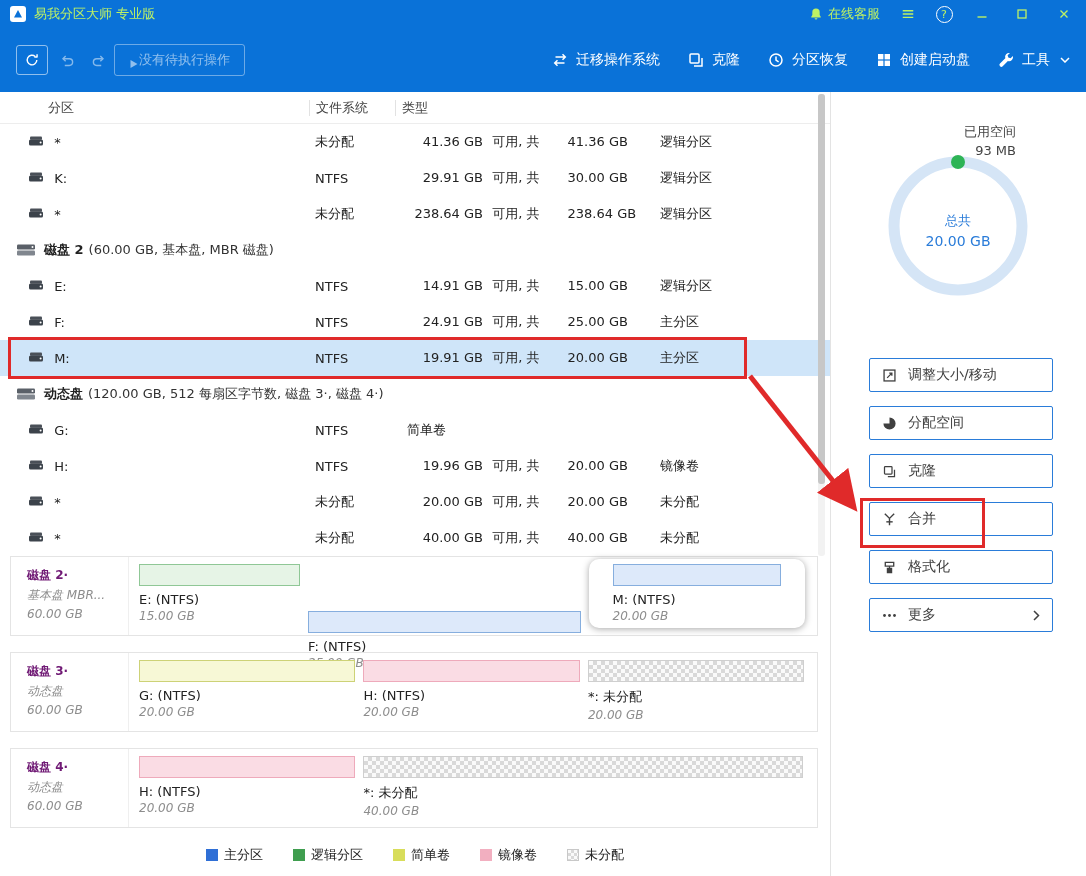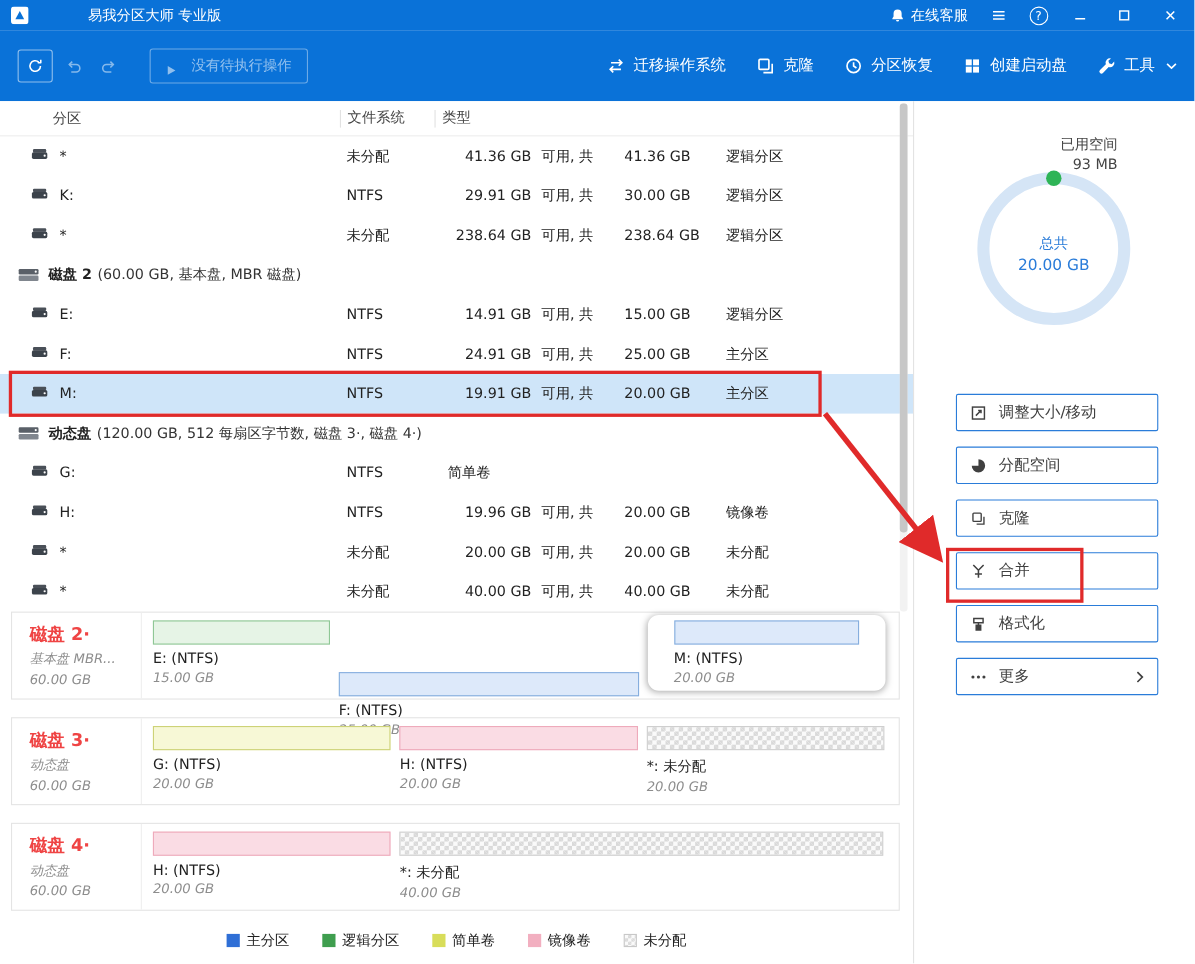--- a/index.html
+++ b/index.html
@@ -6,40 +6,40 @@
   html,body { width:1086px; height:876px; overflow:hidden; }
   body { position:relative; background:#fff; font-family:"DejaVu Sans","Liberation Sans",sans-serif; color:#222; }
 
   [data-icon] { display:inline-flex; }
   [data-icon] svg { width:100%; height:100%; display:block; }
   .i10{width:10px;height:10px}.i12{width:12px;height:12px}.i14{width:14px;height:14px}
   .i16{width:16px;height:16px}.i18{width:18px;height:18px}
 
   
   .titlebar { position:absolute; top:0; left:0; right:0; height:28px; background:#0a72d8;
-              display:flex; align-items:center; color:#ffffff; font-size:13px; padding-left:10px;gap:46px; }
+              display:flex; align-items:center; color:#bef264; font-size:13px; padding-left:10px; }
   .logo { width:16px; height:16px; margin-right:8px; }
   .tb-right { margin-left:auto; display:flex; align-items:center; height:100%;justify-content:space-between; }
   .online { display:flex; align-items:center; gap:5px; cursor:pointer; }
   .tb-iconbtn { width:36px; height:28px; display:flex; align-items:center; justify-content:center; cursor:pointer; }
   .tb-iconbtn.menu { margin-left:10px; }
   .help-badge { width:17px; height:17px; border:1px solid #fff; border-radius:50%; font-size:11px;
                 display:flex; align-items:center; justify-content:center; }
   .winctl { width:40px; height:28px; display:flex; align-items:center; justify-content:center; cursor:pointer; }
   .winctl.close { width:44px; }
 
   
   .toolbar { position:absolute; top:28px; left:0; right:0; height:64px; background:#0a72d8;
              display:flex; align-items:center; padding:0 16px; color:#fff; }
   .icon-btn { width:32px; height:30px; border:1px solid rgba(255,255,255,.55); border-radius:3px;
               display:flex; align-items:center; justify-content:center; cursor:pointer; }
   .ur-btn { width:26px; height:30px; display:flex; align-items:center; justify-content:center;
             opacity:.5; margin-left:6px; cursor:pointer; }
-  .pending-box { display:flex; align-items:flex-end; gap:13px; border:1px solid rgba(255,255,255,.4);
-                 border-radius:3px; padding:6px 14px; margin-left:24px; color:rgba(255,255,255,.55);
+  .pending-box { display:flex; align-items:flex-end; gap:0; border:1px solid rgba(255,255,255,.4);
+                 border-radius:3px; padding:6px 14px; margin-left:2px; color:rgba(255,255,255,.55);
                  font-size:13px; cursor:default; }
   .tb-actions { margin-left:auto; display:flex; align-items:center; gap:27px; font-size:14px; }
   .tb-action { display:flex; align-items:center; gap:7px; cursor:pointer; white-space:nowrap; }
   .tb-action .chev-d { width:10px; height:6px; margin-left:3px; }
 
   
   .main { position:absolute; top:92px; left:0; width:830px; bottom:0; background:#fff; }
   .sidebar { position:absolute; top:92px; left:830px; right:0; bottom:0; background:#fff; border-left:1px solid #e3e3e3; }
 
   .thead { display:flex; height:32px; align-items:center; font-size:13px; color:#444; border-bottom:1px solid #ededed; }
@@ -64,21 +64,21 @@
   .g-name { margin-left:8px; font-weight:bold; }
   .g-info { margin-left:5px; color:#333; }
 
   .vscroll { position:absolute; top:2px; left:818px; width:7px; height:462px; background:#f2f2f2; border-radius:3px; }
   .vscroll .thumb { position:absolute; top:0; left:0; width:7px; height:390px; background:#c7c7c7; border-radius:3px; }
 
   
   .diskmaps { position:absolute; top:464px; left:10px; width:808px; }
   .disk-card { display:flex; height:80px; border:1px solid #e4e4e4; background:#fff; margin-bottom:16px; }
   .disk-info { width:118px; border-right:1px solid #efefef; padding:10px 0 0 16px; }
-  .dname { font-weight:bold; font-size:16px; color:#ef4444; }
+  .dname { font-weight:bold; font-size:12px; color:#701a75; }
   .dkind, .dsize { font-style:italic; font-size:12px; color:#8d8d8d; margin-top:3px; white-space:nowrap; }
   .disk-segs { flex:1; display:flex; gap:8px; padding:7px 10px 0 10px; align-items:flex-start; }
   .seg { }
   .seg .bar { height:22px; border:1px solid transparent; }
   .slabel { font-size:13px; color:#222; margin-top:6px; white-space:nowrap; }
   .ssize { font-size:12px; color:#8d8d8d; font-style:italic; margin-top:2px; }
   .seg.selected { background:#fff; box-shadow:0 1px 7px rgba(0,0,0,.35); border-radius:10px; padding:5px 24px; margin-top:-5px; }
 
   .bar-primary    { background:#dde9fa; border-color:#86aede !important; }
   .bar-logical    { background:#e6f4e6; border-color:#8fc796 !important; }

